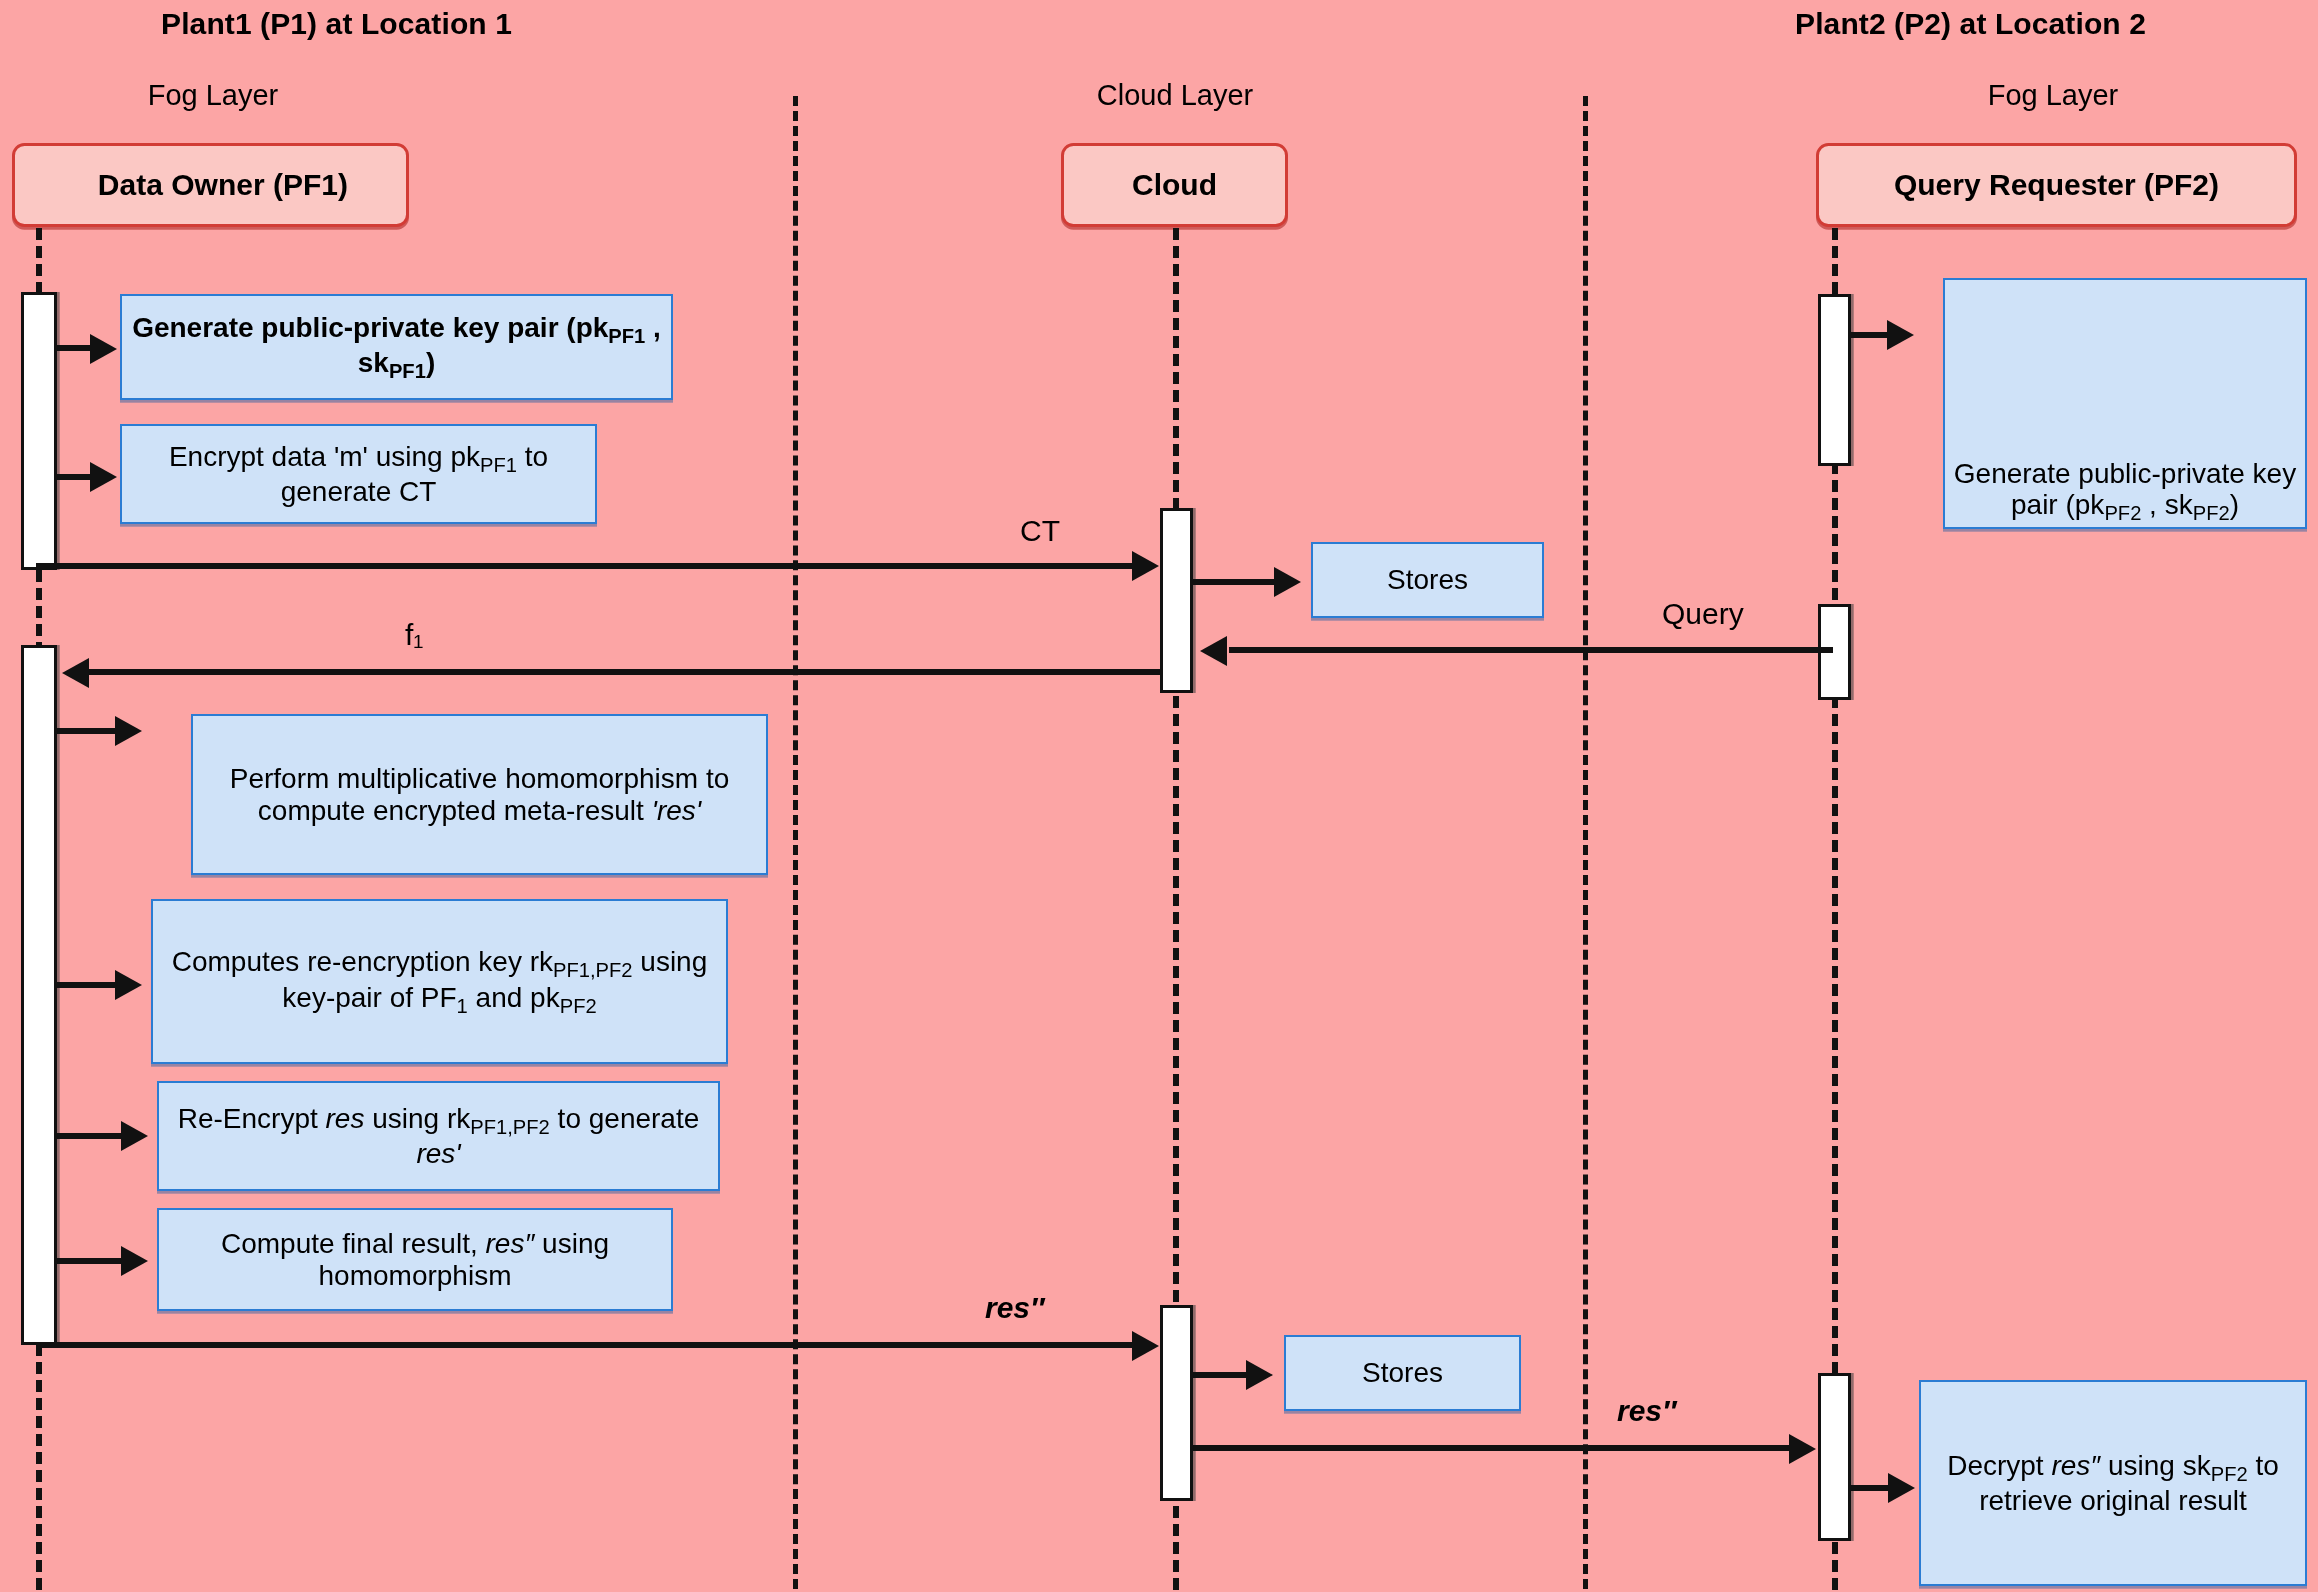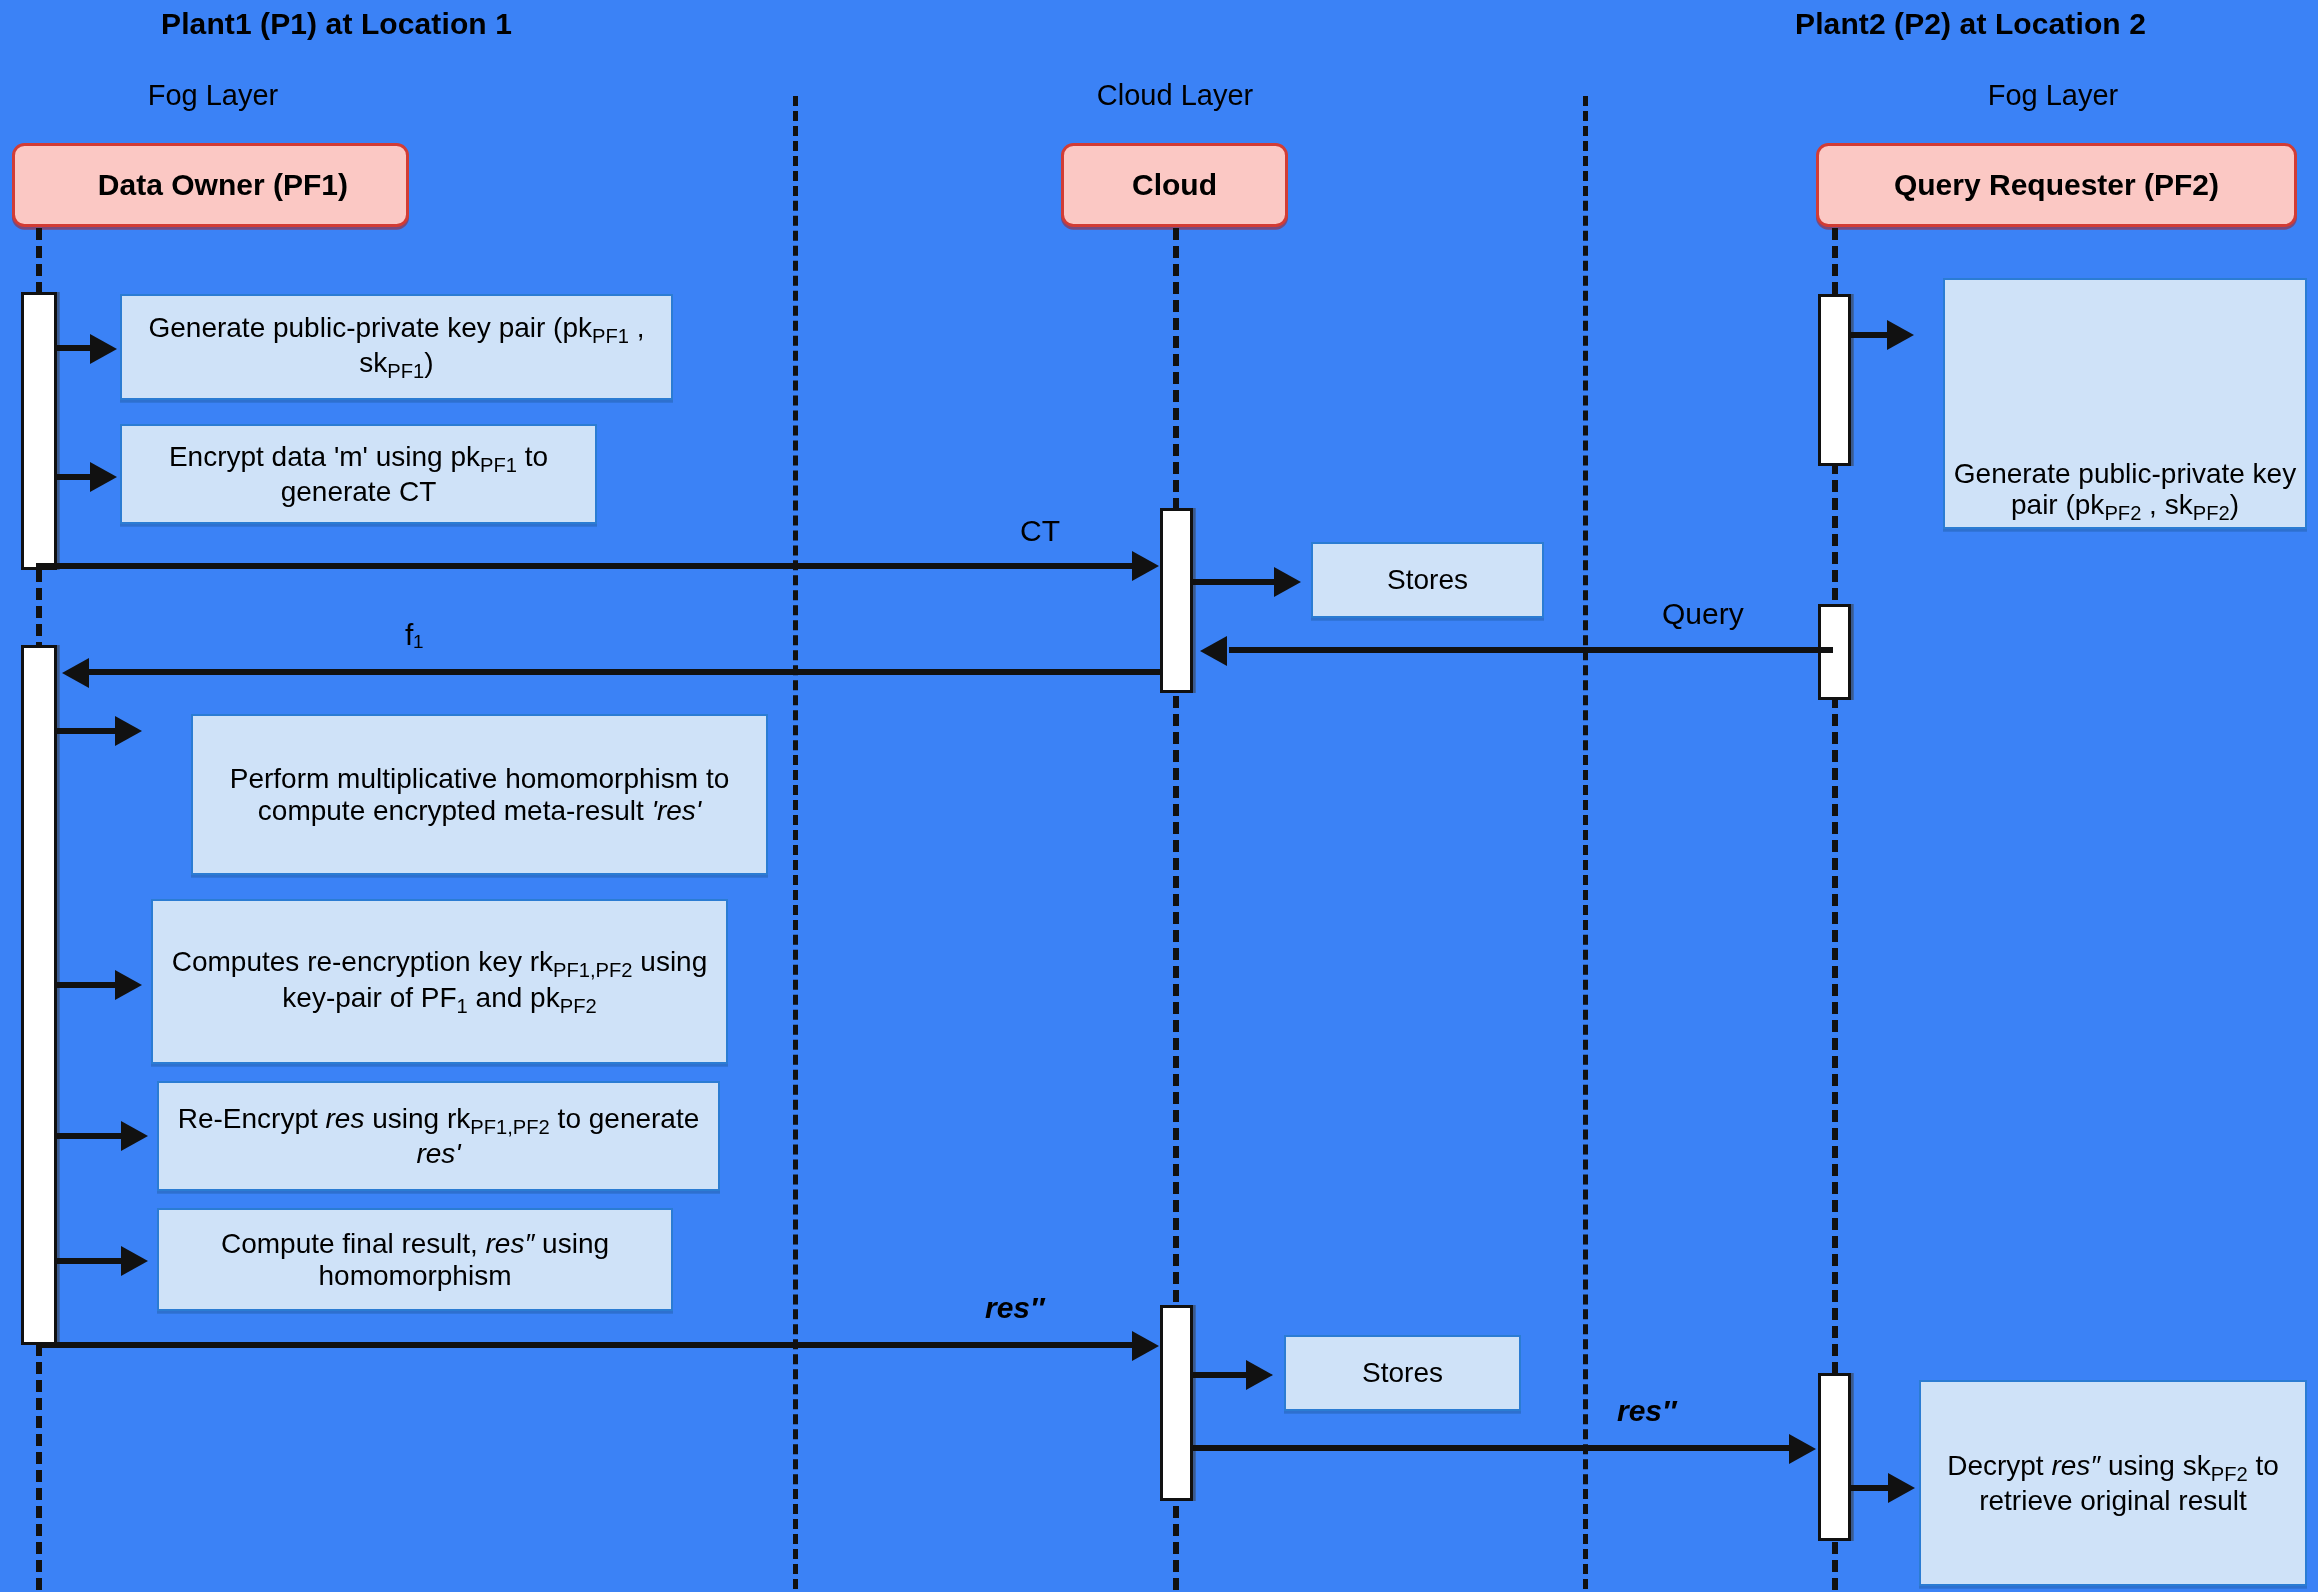--- a/index.html
+++ b/index.html
@@ -1,18 +1,18 @@
 <!DOCTYPE html>
 <html style="font-size:11px"><head>
 <meta charset="utf-8">
 <title>Sequence Diagram</title>
 <style>
   html,body{margin:0;padding:0;background:#ffffff;}
   body{font-family:"Liberation Sans","DejaVu Sans",sans-serif;}
-  #canvas{position:relative;width:2319px;height:1592px;background:#3b82f6;overflow:hidden;}
+  #canvas{position:relative;width:2319px;height:1592px;background:#fca5a5;overflow:hidden;}
 
   
   .colhdr{
     position:absolute;font-weight:bold;font-size:30px;color:#000;
     text-align:center;white-space:nowrap;letter-spacing:0.1px;
   }
   .layerhdr{
     position:absolute;font-weight:normal;font-size:29px;color:#000;
     text-align:center;white-space:nowrap;
   }
@@ -110,21 +110,21 @@
   <div class="activation" style="left:1160px;top:508px;width:33px;height:185px;"></div>
 
   <div class="activation" style="left:1160px;top:1305px;width:33px;height:196px;"></div>
 
   <div class="activation" style="left:1818px;top:294px;width:33px;height:172px;"></div>
 
   <div class="activation" style="left:1818px;top:604px;width:33px;height:96px;"></div>
 
   <div class="activation" style="left:1818px;top:1373px;width:33px;height:168px;"></div>
 
-  <div class="abox" style="left:120px;top:294px;width:553px;height:106px;">
+  <div class="abox" style="left:120px;top:294px;width:553px;height:106px;font-weight:bold;">
     <span class="inner">Generate public-private key pair (pk<sub>PF1</sub> , sk<sub>PF1</sub>)</span>
   </div>
 
   <div class="abox" style="left:120px;top:424px;width:477px;height:100px;">
     <span class="inner">Encrypt data 'm' using pk<sub>PF1</sub> to generate CT</span>
   </div>
 
   <div class="abox" style="left:1943px;top:278px;width:364px;height:251px;align-items:flex-end;">
     <span class="inner">Generate public-private key pair (pk<sub>PF2</sub> , sk<sub>PF2</sub>)</span>
   </div>

